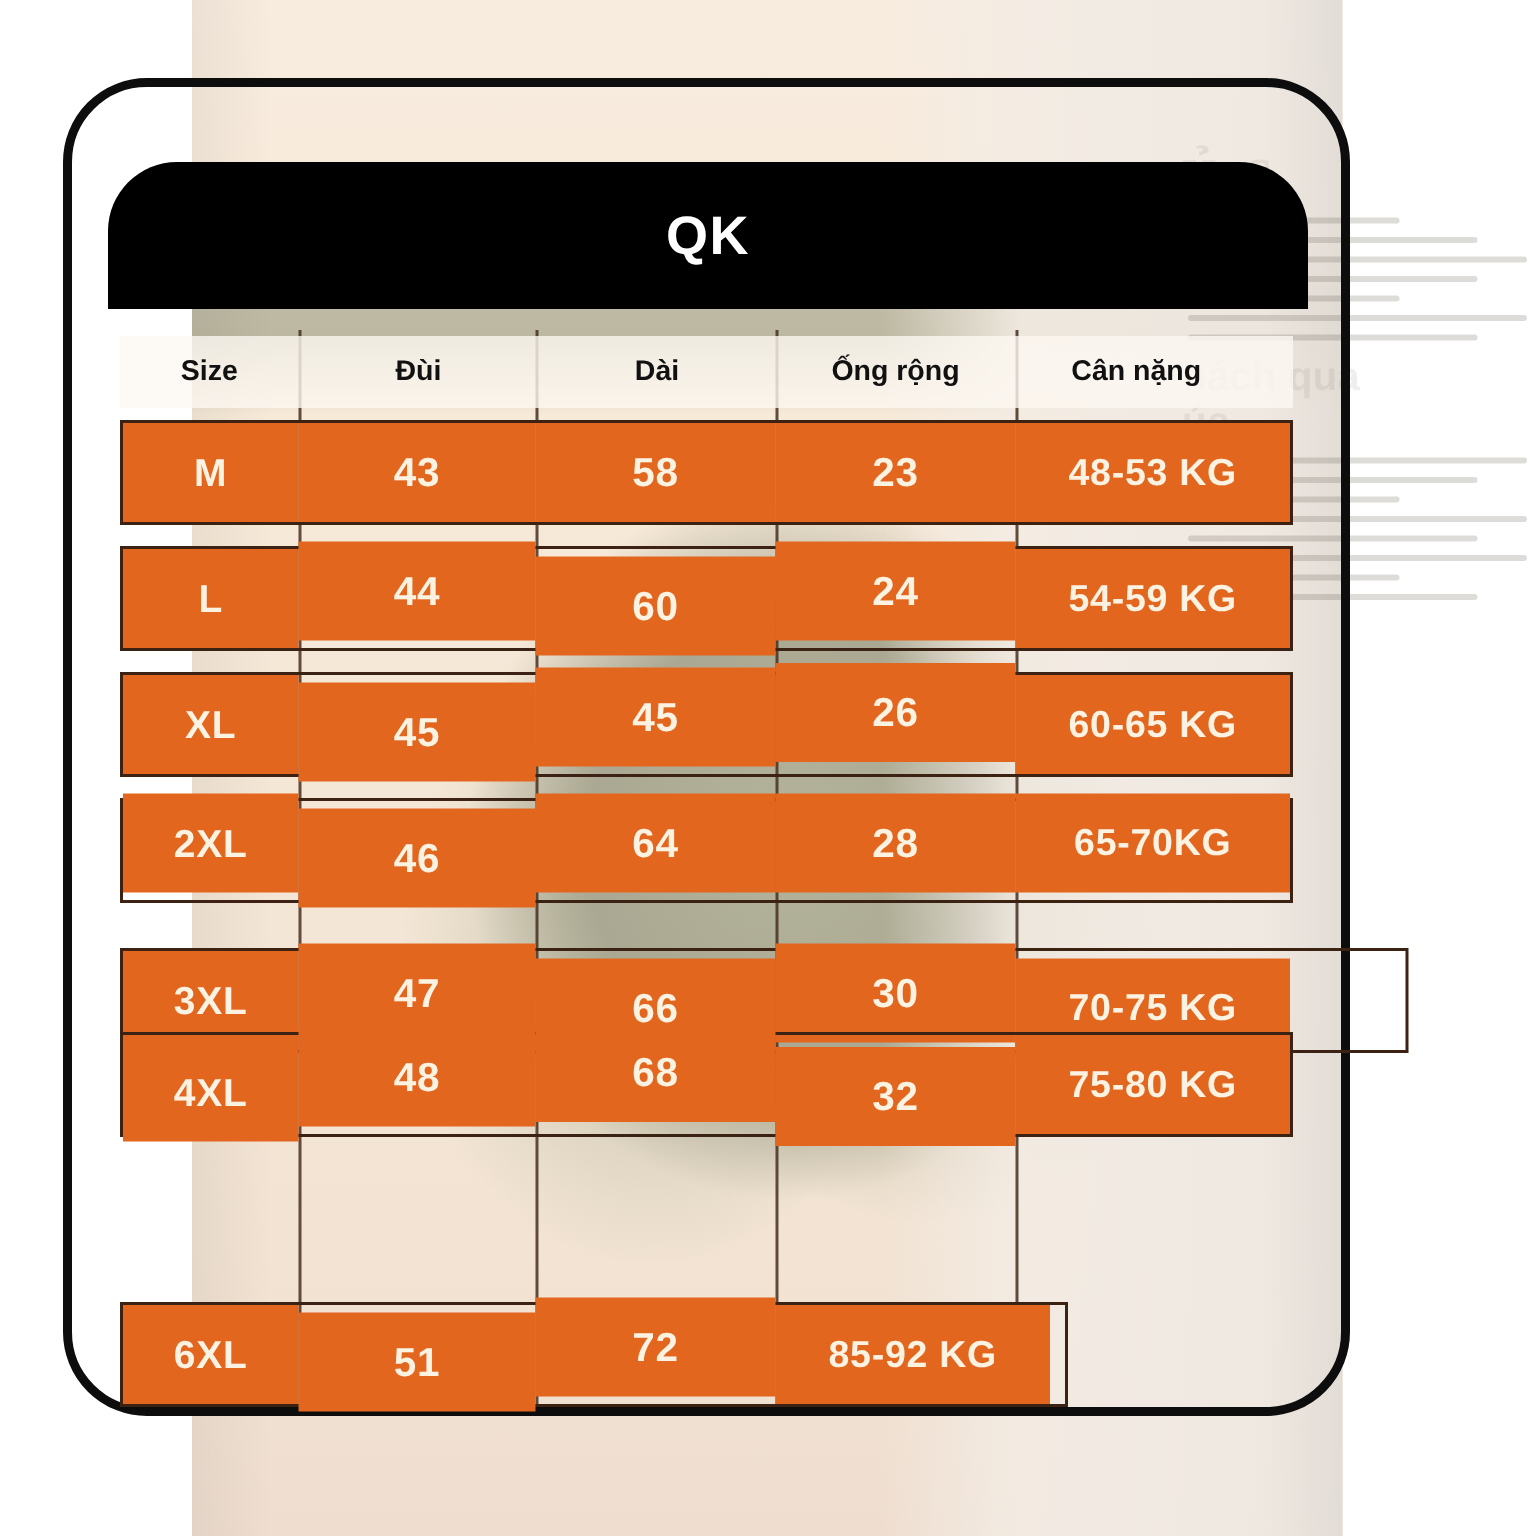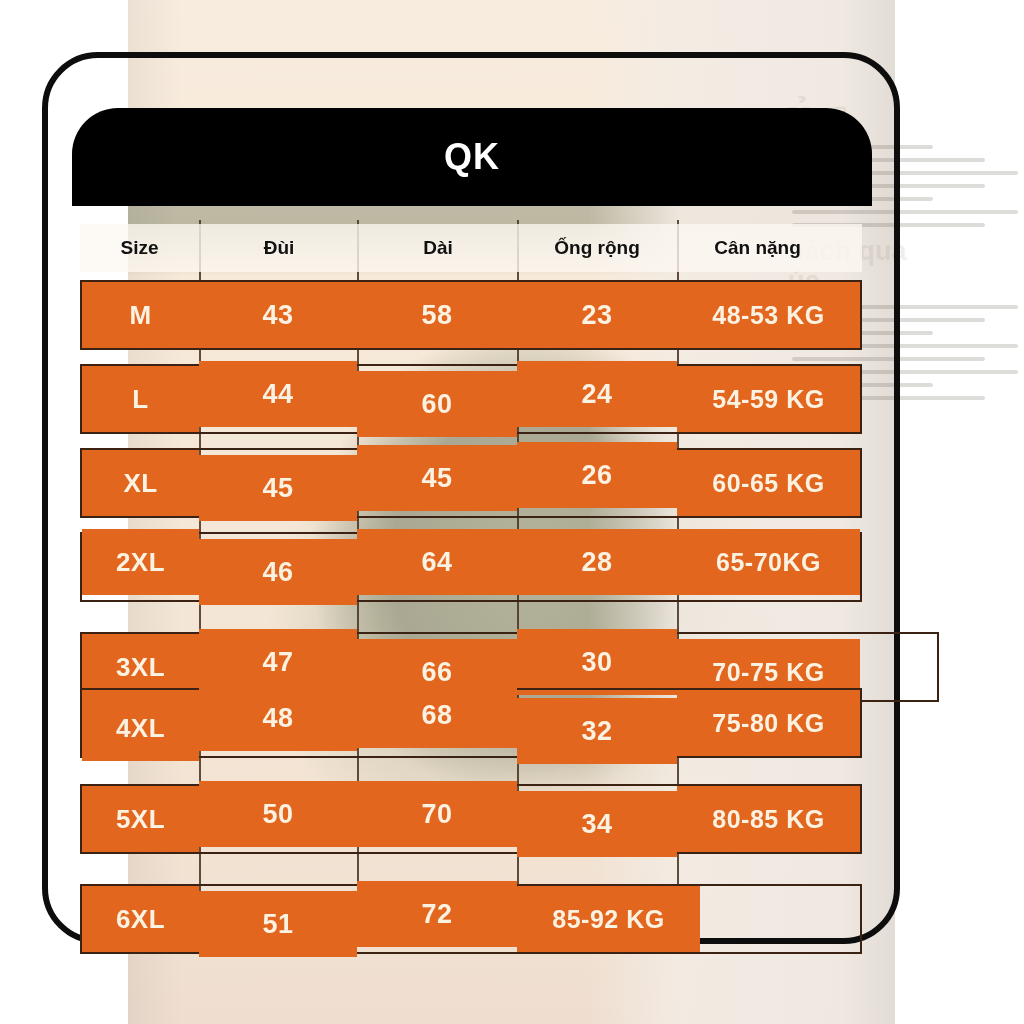--- a/index.html
+++ b/index.html
@@ -213,28 +213,21 @@
   </div>
 
   <div class="row" style="top:476px;width:782px">
     <div class="cell size-col n-dn2" style="width:117px">4XL</div>
     <div class="cell n-up2" style="width:158px">48</div>
     <div class="cell n-up" style="width:160px">68</div>
     <div class="cell n-dn" style="width:160px">32</div>
     <div class="cell weight-col" style="width:183px">75-80 KG</div>
   </div>
 
-  <div class="row" style="top:572px;width:782px">
-    <div class="cell size-col" style="width:117px">5XL</div>
-    <div class="cell n-up2" style="width:158px">50</div>
-    <div class="cell n-up2" style="width:160px">70</div>
-    <div class="cell n-dn2" style="width:160px">34</div>
-    <div class="cell weight-col" style="width:183px">80-85 KG</div>
-  </div>
-
-  <div class="row" style="top:672px;width:782px">
+
+  <div class="row" style="top:656px;width:632px">
     <div class="cell size-col" style="width:117px">6XL</div>
     <div class="cell n-dn2" style="width:158px">51</div>
     <div class="cell n-up2" style="width:160px">72</div>
     <div class="cell weight-col" style="width:183px">85-92 KG</div>
   </div>
 
 </div>
 
 </body></html>

